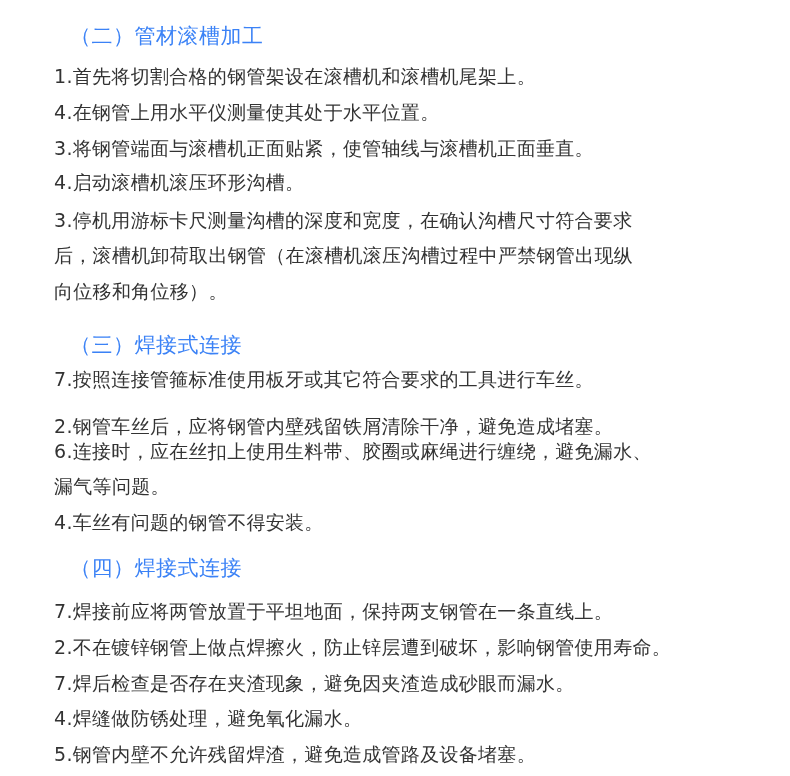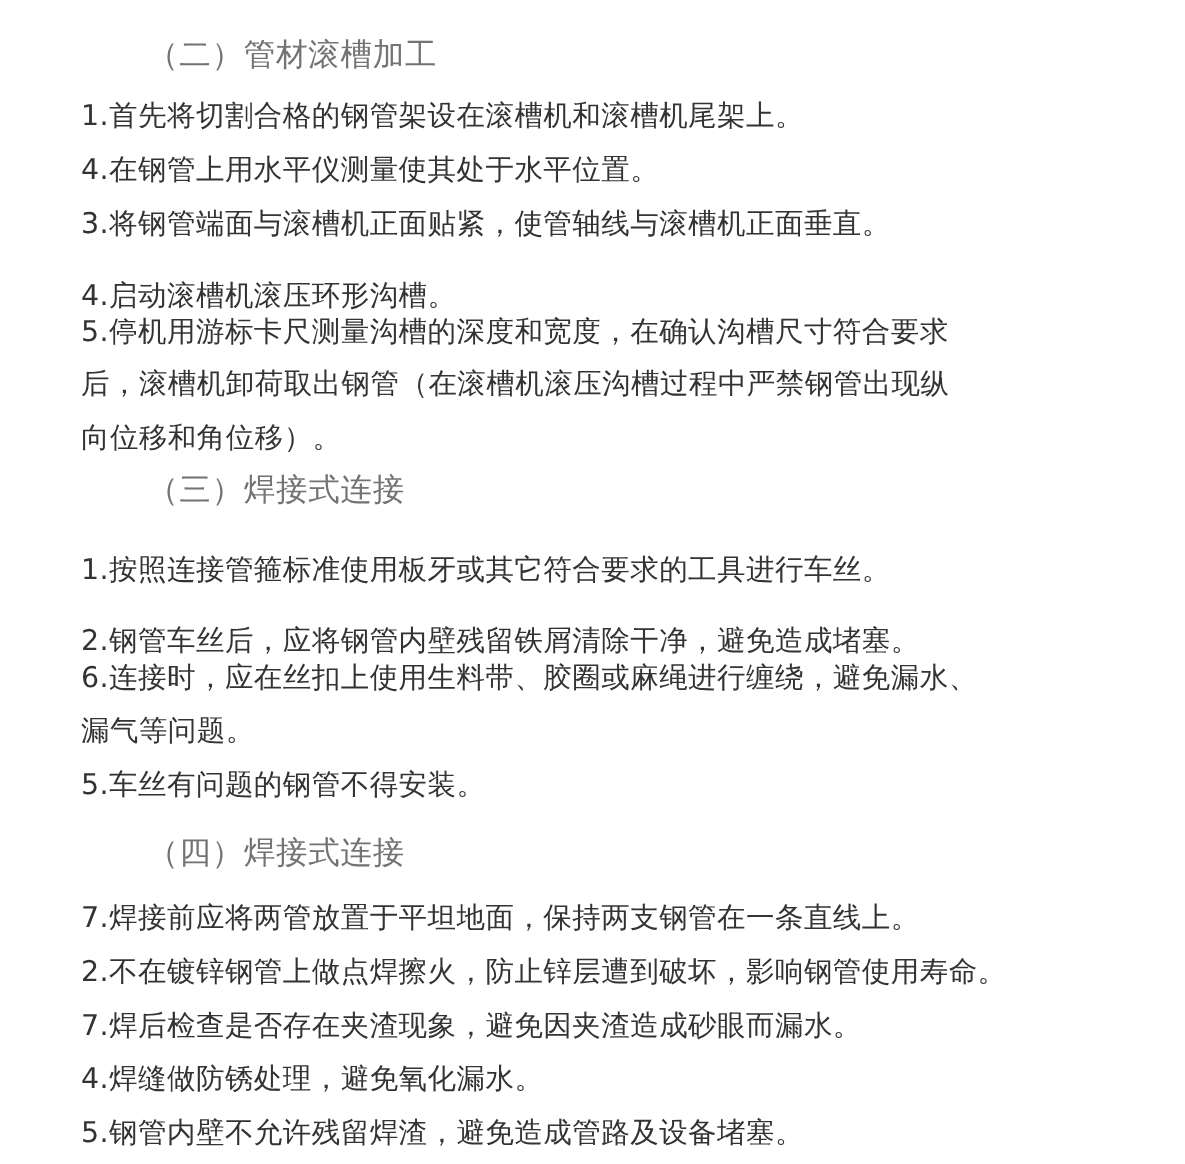--- a/index.html
+++ b/index.html
@@ -1,39 +1,39 @@
 <!DOCTYPE html>
 <html><head>
 <meta charset="utf-8">
 <style>
   html, body { margin: 0; padding: 0; background: #ffffff; }
   body { width: 790px; height: 776px; overflow: hidden; position: relative;
          font-family: "DejaVu Sans", "Liberation Sans", sans-serif; color: #333333; }
-  .heading { position: absolute; left: 70px; font-size: 21px; color: #737373; white-space: nowrap; letter-spacing: 0.5px; margin-left: 28px; }
+  .heading { position: absolute; left: 70px; font-size: 21px; color: #3b82f6; white-space: nowrap; letter-spacing: 0.5px; }
   .line { position: absolute; left: 54px; font-size: 19px; color: #333333; white-space: nowrap; letter-spacing: 0.3px; text-align: right; }
 </style>
 </head>
 <body>
 
 <div>
   <div class="heading" style="top:22px">（二）管材滚槽加工</div>
   <div class="line" style="top:64px">1.首先将切割合格的钢管架设在滚槽机和滚槽机尾架上。</div>
   <div class="line" style="top:100px">4.在钢管上用水平仪测量使其处于水平位置。</div>
   <div class="line" style="top:136px">3.将钢管端面与滚槽机正面贴紧，使管轴线与滚槽机正面垂直。</div>
-  <div class="line" style="top:184px">4.启动滚槽机滚压环形沟槽。</div>
-  <div class="line" style="top:208px">5.停机用游标卡尺测量沟槽的深度和宽度，在确认沟槽尺寸符合要求</div>
+  <div class="line" style="top:170px">4.启动滚槽机滚压环形沟槽。</div>
+  <div class="line" style="top:208px">3.停机用游标卡尺测量沟槽的深度和宽度，在确认沟槽尺寸符合要求</div>
   <div class="line" style="top:243px">后，滚槽机卸荷取出钢管（在滚槽机滚压沟槽过程中严禁钢管出现纵</div>
   <div class="line" style="top:279px">向位移和角位移）。</div>
 
-  <div class="heading" style="top:312px">（三）焊接式连接</div>
-  <div class="line" style="top:367px">1.按照连接管箍标准使用板牙或其它符合要求的工具进行车丝。</div>
+  <div class="heading" style="top:331px">（三）焊接式连接</div>
+  <div class="line" style="top:367px">7.按照连接管箍标准使用板牙或其它符合要求的工具进行车丝。</div>
   <div class="line" style="top:414px">2.钢管车丝后，应将钢管内壁残留铁屑清除干净，避免造成堵塞。</div>
   <div class="line" style="top:439px">6.连接时，应在丝扣上使用生料带、胶圈或麻绳进行缠绕，避免漏水、</div>
   <div class="line" style="top:474px">漏气等问题。</div>
-  <div class="line" style="top:510px">5.车丝有问题的钢管不得安装。</div>
+  <div class="line" style="top:510px">4.车丝有问题的钢管不得安装。</div>
 
   <div class="heading" style="top:554px">（四）焊接式连接</div>
   <div class="line" style="top:599px">7.焊接前应将两管放置于平坦地面，保持两支钢管在一条直线上。</div>
   <div class="line" style="top:635px">2.不在镀锌钢管上做点焊擦火，防止锌层遭到破坏，影响钢管使用寿命。</div>
   <div class="line" style="top:671px">7.焊后检查是否存在夹渣现象，避免因夹渣造成砂眼而漏水。</div>
   <div class="line" style="top:706px">4.焊缝做防锈处理，避免氧化漏水。</div>
   <div class="line" style="top:742px">5.钢管内壁不允许残留焊渣，避免造成管路及设备堵塞。</div>
 </div>
 
 </body></html>

